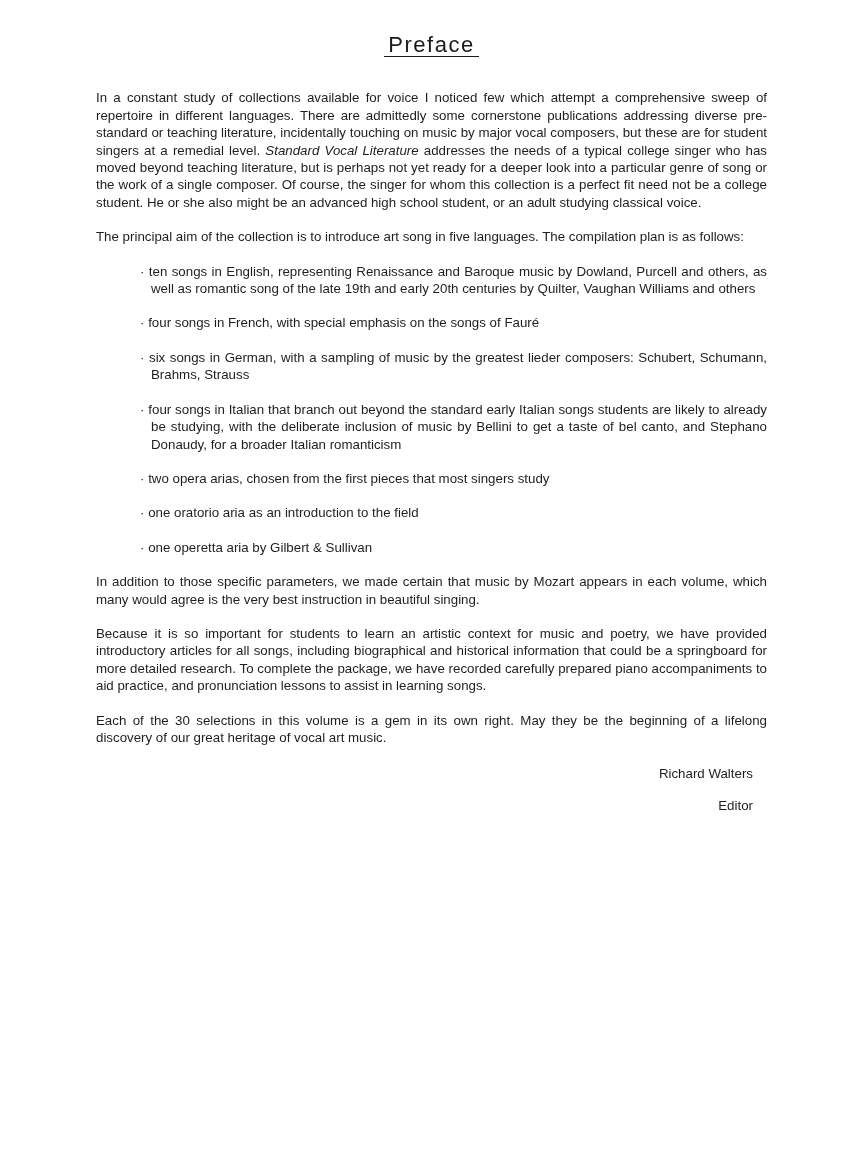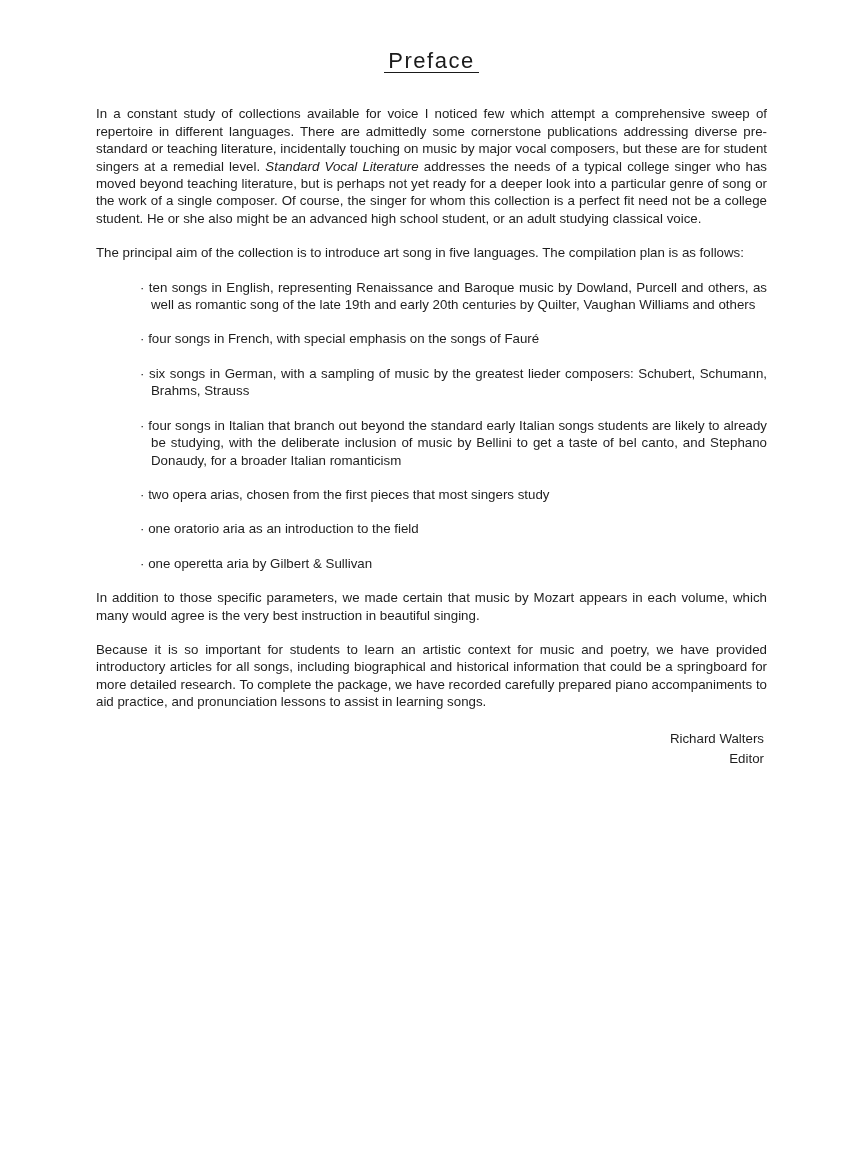--- a/index.html
+++ b/index.html
@@ -6,21 +6,21 @@
     margin: 0;
     padding: 0;
     background: #ffffff;
   }
   .page {
     position: relative;
     width: 864px;
     height: 1152px;
     box-sizing: border-box;
     background: #ffffff;
-    padding: 52px 97px 0 96px;
+    padding: 36px 97px 0 96px;
     font-family: "Liberation Sans", "DejaVu Sans", sans-serif;
     font-size: 13.3px;
     line-height: 17.4px;
     color: #1e1e1e;
     overflow: hidden;
   }
   .title {
     text-align: center;
     font-weight: 400;
     font-size: 22px;
@@ -51,21 +51,21 @@
   }
   em.book-title {
     font-style: italic;
   }
   .signature {
     margin-top: 19px;
     text-align: right;
     line-height: 17.4px;
   }
   .signature div {
-    margin: 3px;
+    margin: 14px;
   }
 </style>
 </head>
 <body>
 
 <div class="page">
 
   <h1 class="title">
     <span class="title-text">Preface</span>
   </h1>
@@ -85,19 +85,20 @@
   <div class="bullet-list">
     <div class="bullet-item"><span class="bullet-dot">·</span> <span>two opera arias, chosen from the first pieces that most singers study</span></div>
     <div class="bullet-item"><span class="bullet-dot">·</span> <span>one oratorio aria as an introduction to the field</span></div>
     <div class="bullet-item"><span class="bullet-dot">·</span> <span>one operetta aria by Gilbert &amp; Sullivan</span></div>
   </div>
 
   <p class="para">In addition to those specific parameters, we made certain that music by Mozart appears in each volume, which many would agree is the very best instruction in beautiful singing.</p>
 
   <p class="para">Because it is so important for students to learn an artistic context for music and poetry, we have provided introductory articles for all songs, including biographical and historical information that could be a springboard for more detailed research. To complete the package, we have recorded carefully prepared piano accompaniments to aid practice, and pronunciation lessons to assist in learning songs.</p>
 
+  <p class="para">Each of the 30 selections in this volume is a gem in its own right. May they be the beginning of a lifelong discovery of our great heritage of vocal art music.</p>
 
   <div class="signature">
     <div>Richard Walters</div>
     <div>Editor</div>
   </div>
 
 </div>
 
 </body></html>

